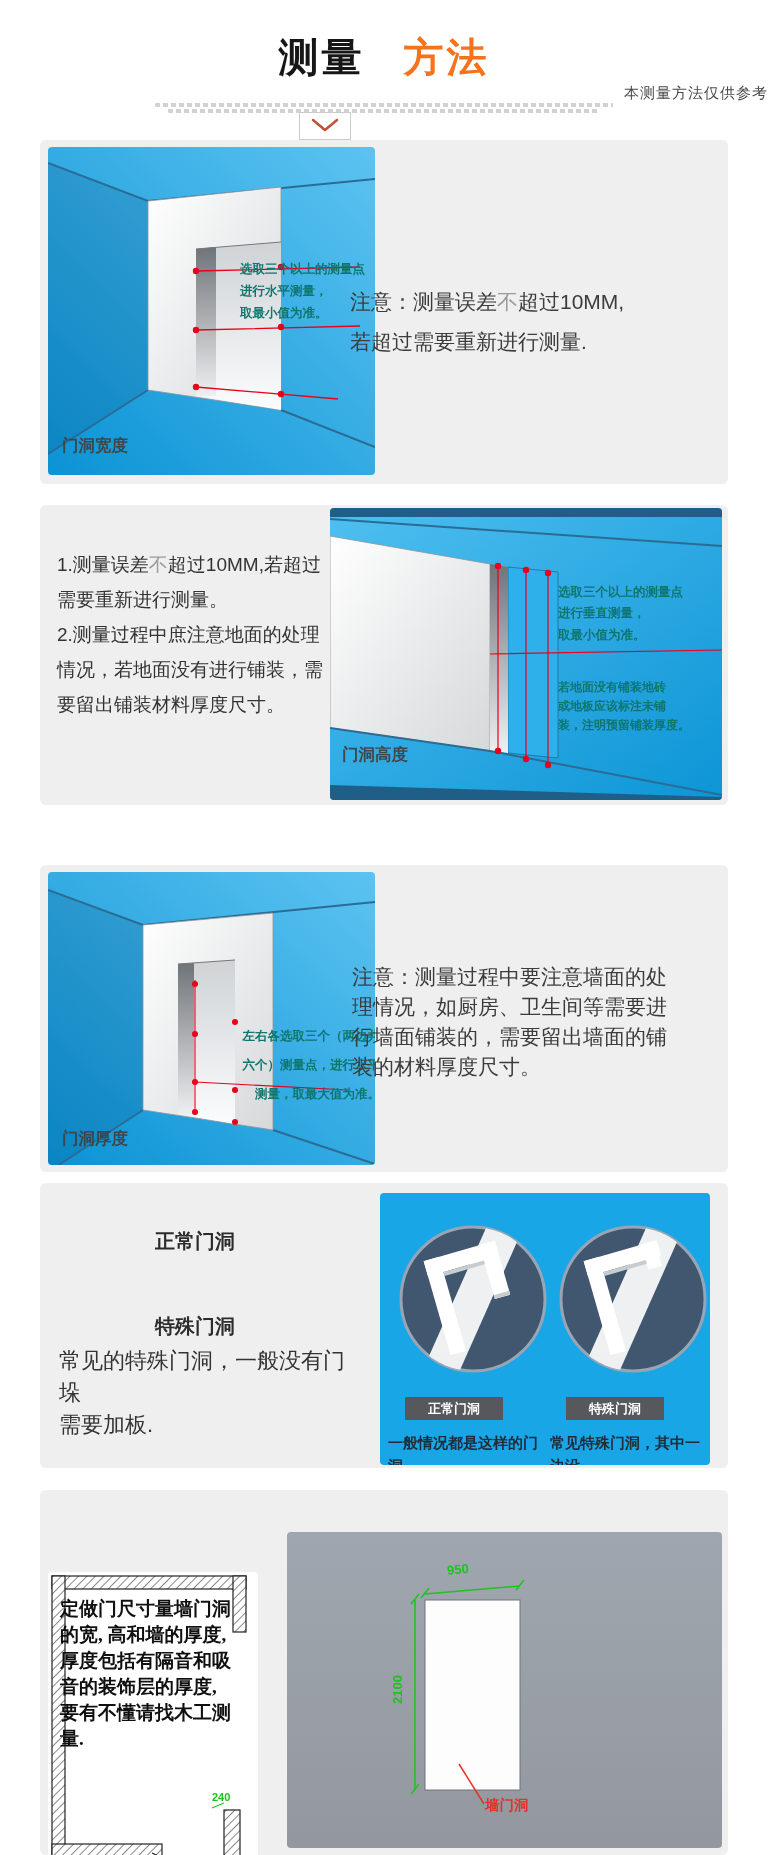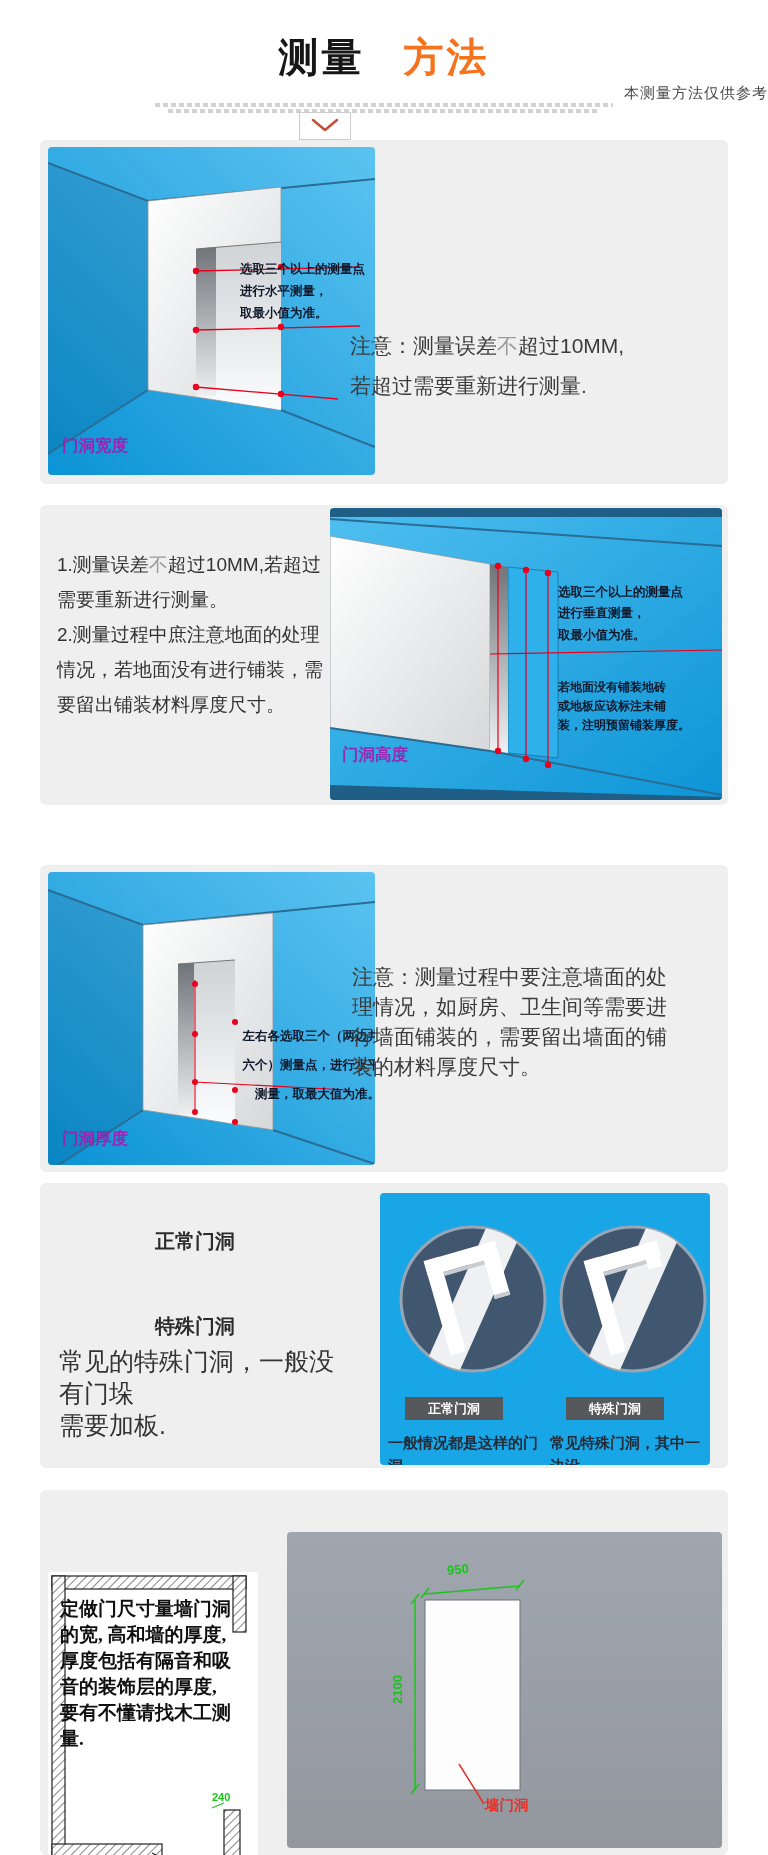--- a/index.html
+++ b/index.html
@@ -3,22 +3,22 @@
 <meta charset="utf-8">
 <style>
   html,body{margin:0;padding:0;background:#ffffff;}
   .page{position:relative;width:768px;height:1855px;overflow:hidden;background:#fff;
         font-family:"Liberation Sans","DejaVu Sans",sans-serif;color:#333;}
   .abs{position:absolute;}
   .panel{position:absolute;left:40px;width:688px;background:#f0eff0;border-radius:6px;}
   .imgbox{position:absolute;border-radius:4px;overflow:hidden;}
   .imgbox svg{display:block;}
   .pre{white-space:pre-line;}
-  .red-anno{position:absolute;color:#0f172a;font-weight:bold;}
-  .img-label{position:absolute;color:#a21caf;font-weight:bold;opacity:.92;}
+  .red-anno{position:absolute;color:#0f766e;font-weight:bold;}
+  .img-label{position:absolute;color:#404040;font-weight:bold;opacity:.92;}
   .note{position:absolute;color:#3c3c3c;}
   .emph{color:#9b9b9b;}
   .fp{position:absolute;height:4px;opacity:.75;border-radius:1px;
       background:repeating-linear-gradient(90deg,#c3c3c3 0 5px,#ffffff 5px 8px);}
   .badge{position:absolute;background:#57585c;color:#fff;text-align:center;
          font-size:13px;font-weight:bold;height:23px;line-height:23px;width:98px;}
   .caption{position:absolute;color:#222c38;font-size:15px;line-height:1.55;font-weight:bold;}
   .title{position:absolute;top:30px;left:0;width:768px;text-align:center;
          font-size:40px;font-weight:800;letter-spacing:3px;color:#161616;}
   .title .orange{color:#f4731c;margin-left:39px;}
@@ -81,21 +81,21 @@
             <circle cx="233" cy="180" r="3.2"></circle>
           <circle cx="148" cy="240" r="3.2"></circle>
             <circle cx="233" cy="247" r="3.2"></circle>
         </g>
       </svg>
       <div class="red-anno pre" style="left:192px;top:112px;width:132px;font-size:12.5px;line-height:1.75;">选取三个以上的测量点
 进行水平测量，
 取最小值为准。</div>
       <div class="img-label" style="left:14px;top:288px;font-size:16.5px;">门洞宽度</div>
     </div>
-    <div class="note" style="left:310px;top:142px;width:372px;font-size:21px;line-height:40px;margin-top:44px;">
+    <div class="note" style="left:310px;top:142px;width:372px;font-size:21px;line-height:40px;">
       <div><span>注意：测量误差</span><span class="emph">不</span><span>超过10MM,</span></div>
       <div>若超过需要重新进行测量.</div>
     </div>
   </section>
 
   <section class="panel" style="top:505px;height:300px;">
     <div class="note" style="left:17px;top:42px;width:290px;font-size:19px;line-height:35px;color:#333;">
       <div><span>1.测量误差</span><span class="emph">不</span><span>超过10MM,若超过</span></div>
       <div class="pre">需要重新进行测量。
 2.测量过程中庶注意地面的处理
@@ -168,21 +168,21 @@
     <div class="note pre" style="left:312px;top:97px;width:372px;font-size:21px;line-height:30px;">注意：测量过程中要注意墙面的处
 理情况，如厨房、卫生间等需要进
 行墙面铺装的，需要留出墙面的铺
 装的材料厚度尺寸。</div>
   </section>
 
   <section class="panel" style="top:1183px;height:285px;">
     <div class="abs" style="left:15px;top:0;width:300px;height:285px;">
       <div class="abs" style="left:0;top:45px;width:280px;text-align:center;font-size:20px;font-weight:bold;color:#2c2c2c;">正常门洞</div>
       <div class="abs" style="left:0;top:130px;width:280px;text-align:center;font-size:20px;font-weight:bold;color:#2c2c2c;">特殊门洞</div>
-      <div class="abs pre" style="left:4px;top:162px;width:290px;font-size:25px;line-height:32px;color:#333;">常见的特殊门洞，一般没有门垛
+      <div class="abs pre" style="left:4px;top:162px;width:290px;font-size:22px;line-height:32px;color:#333;">常见的特殊门洞，一般没有门垛
 需要加板.</div>
     </div>
     <div class="imgbox" style="left:340px;top:10px;width:330px;height:272px;">
       <svg width="330" height="272" viewBox="0 0 330 272">
         <defs>
           <clipPath id="cp1">
               <circle cx="93" cy="106" r="72"></circle>
             </clipPath>
           <clipPath id="cp2">
               <circle cx="253" cy="106" r="72"></circle>

